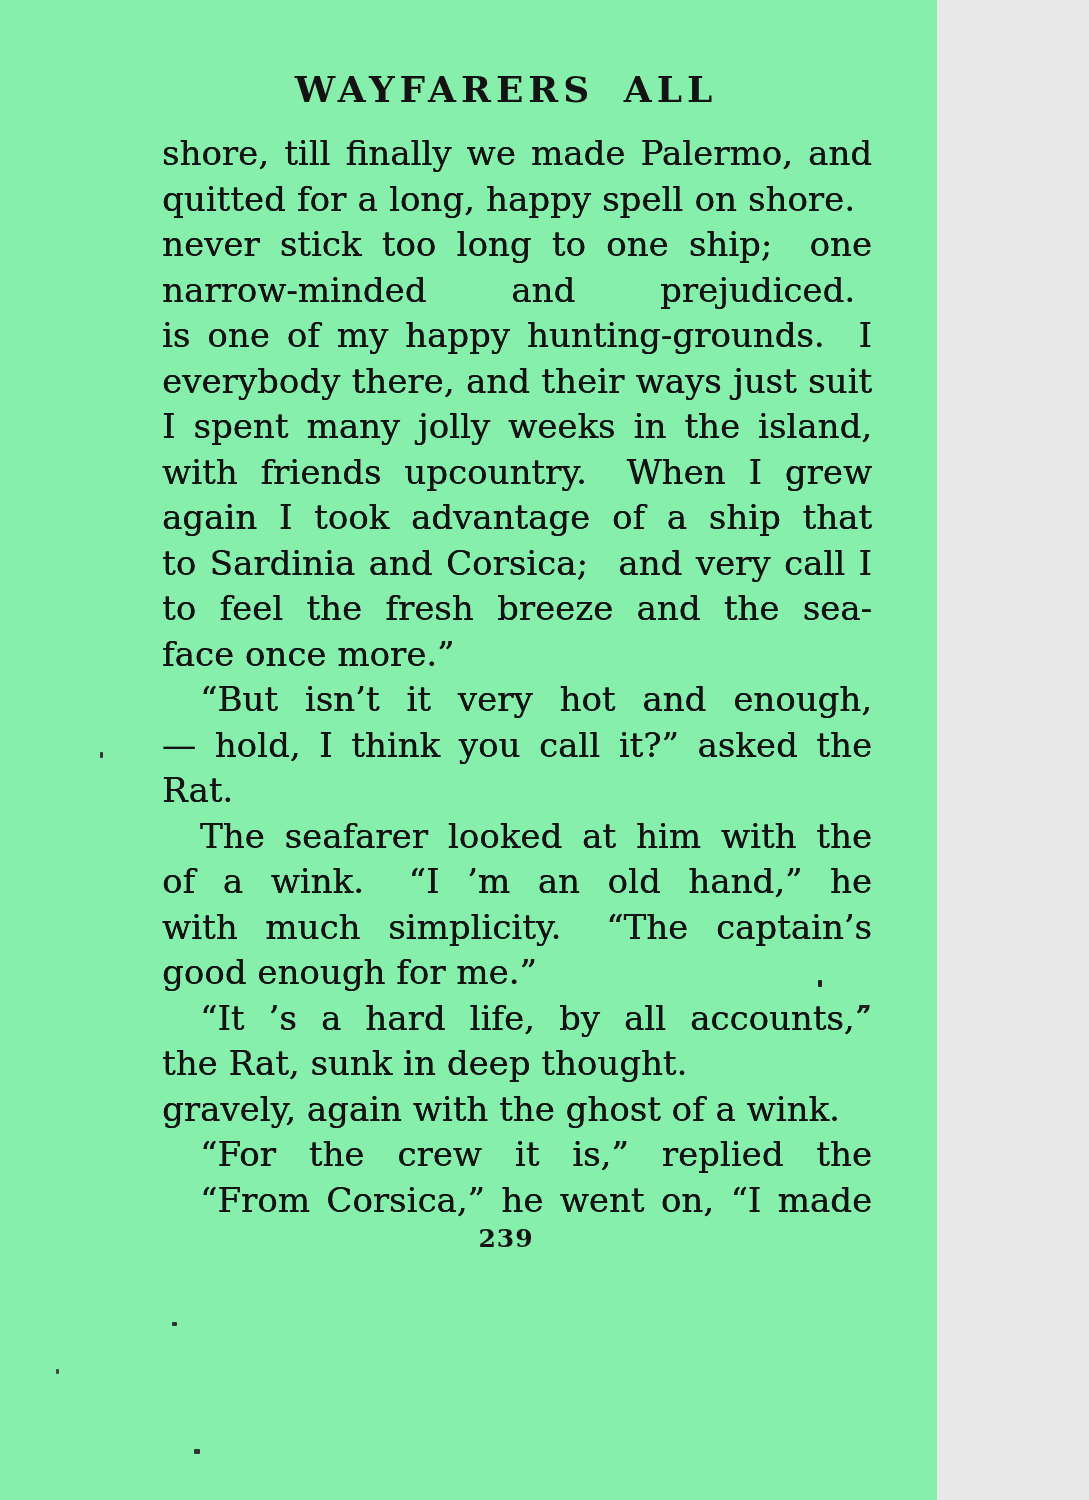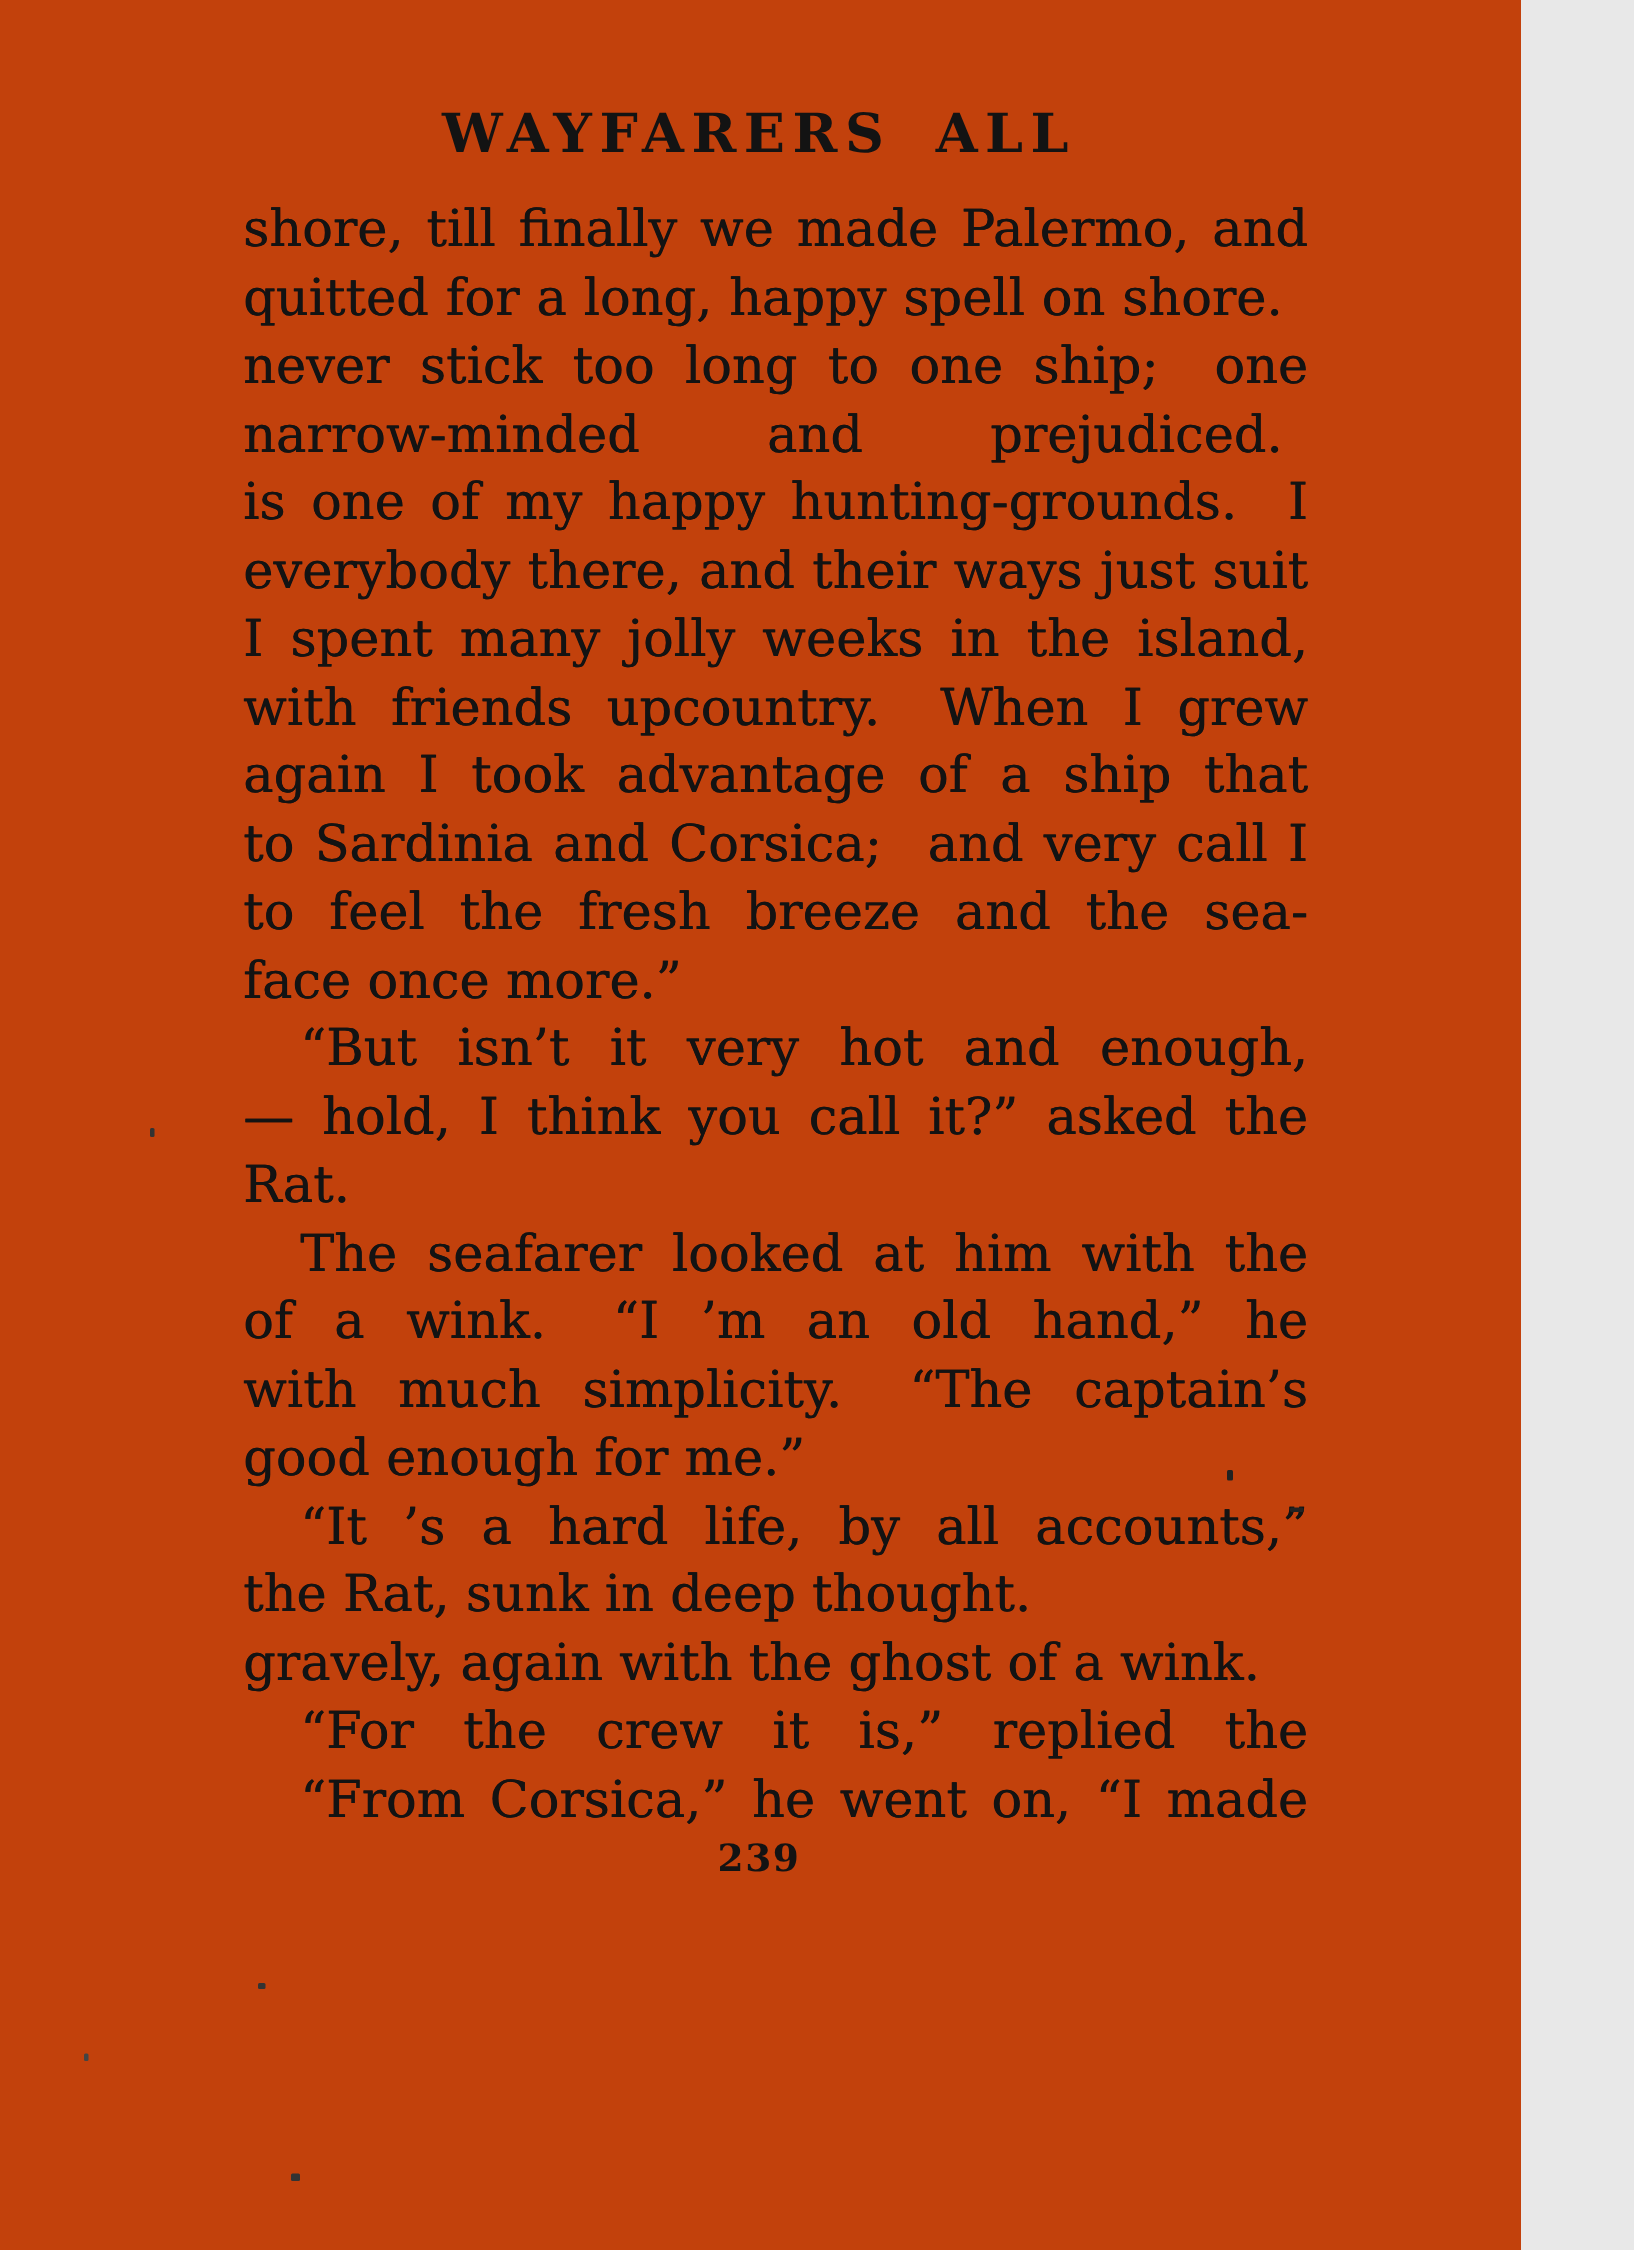--- a/index.html
+++ b/index.html
@@ -1,19 +1,19 @@
 <!DOCTYPE html>
 <html><head>
 <meta charset="utf-8">
 <style>
   html,body { margin:0; padding:0; background:#e8e8e8; }
   .page {
     position:relative;
-    width:1014px; height:1500px;
-    background:#c2410c;
+    width:937px; height:1500px;
+    background:#86efac;
     overflow:hidden;
     font-family:"DejaVu Serif","Liberation Serif",serif;
     color:#131313;
   }
   .header-title {
     position:absolute;
     left:140px; top:68px; width:732px;
     text-align:center;
     font-size:36px;
     font-weight:700;

